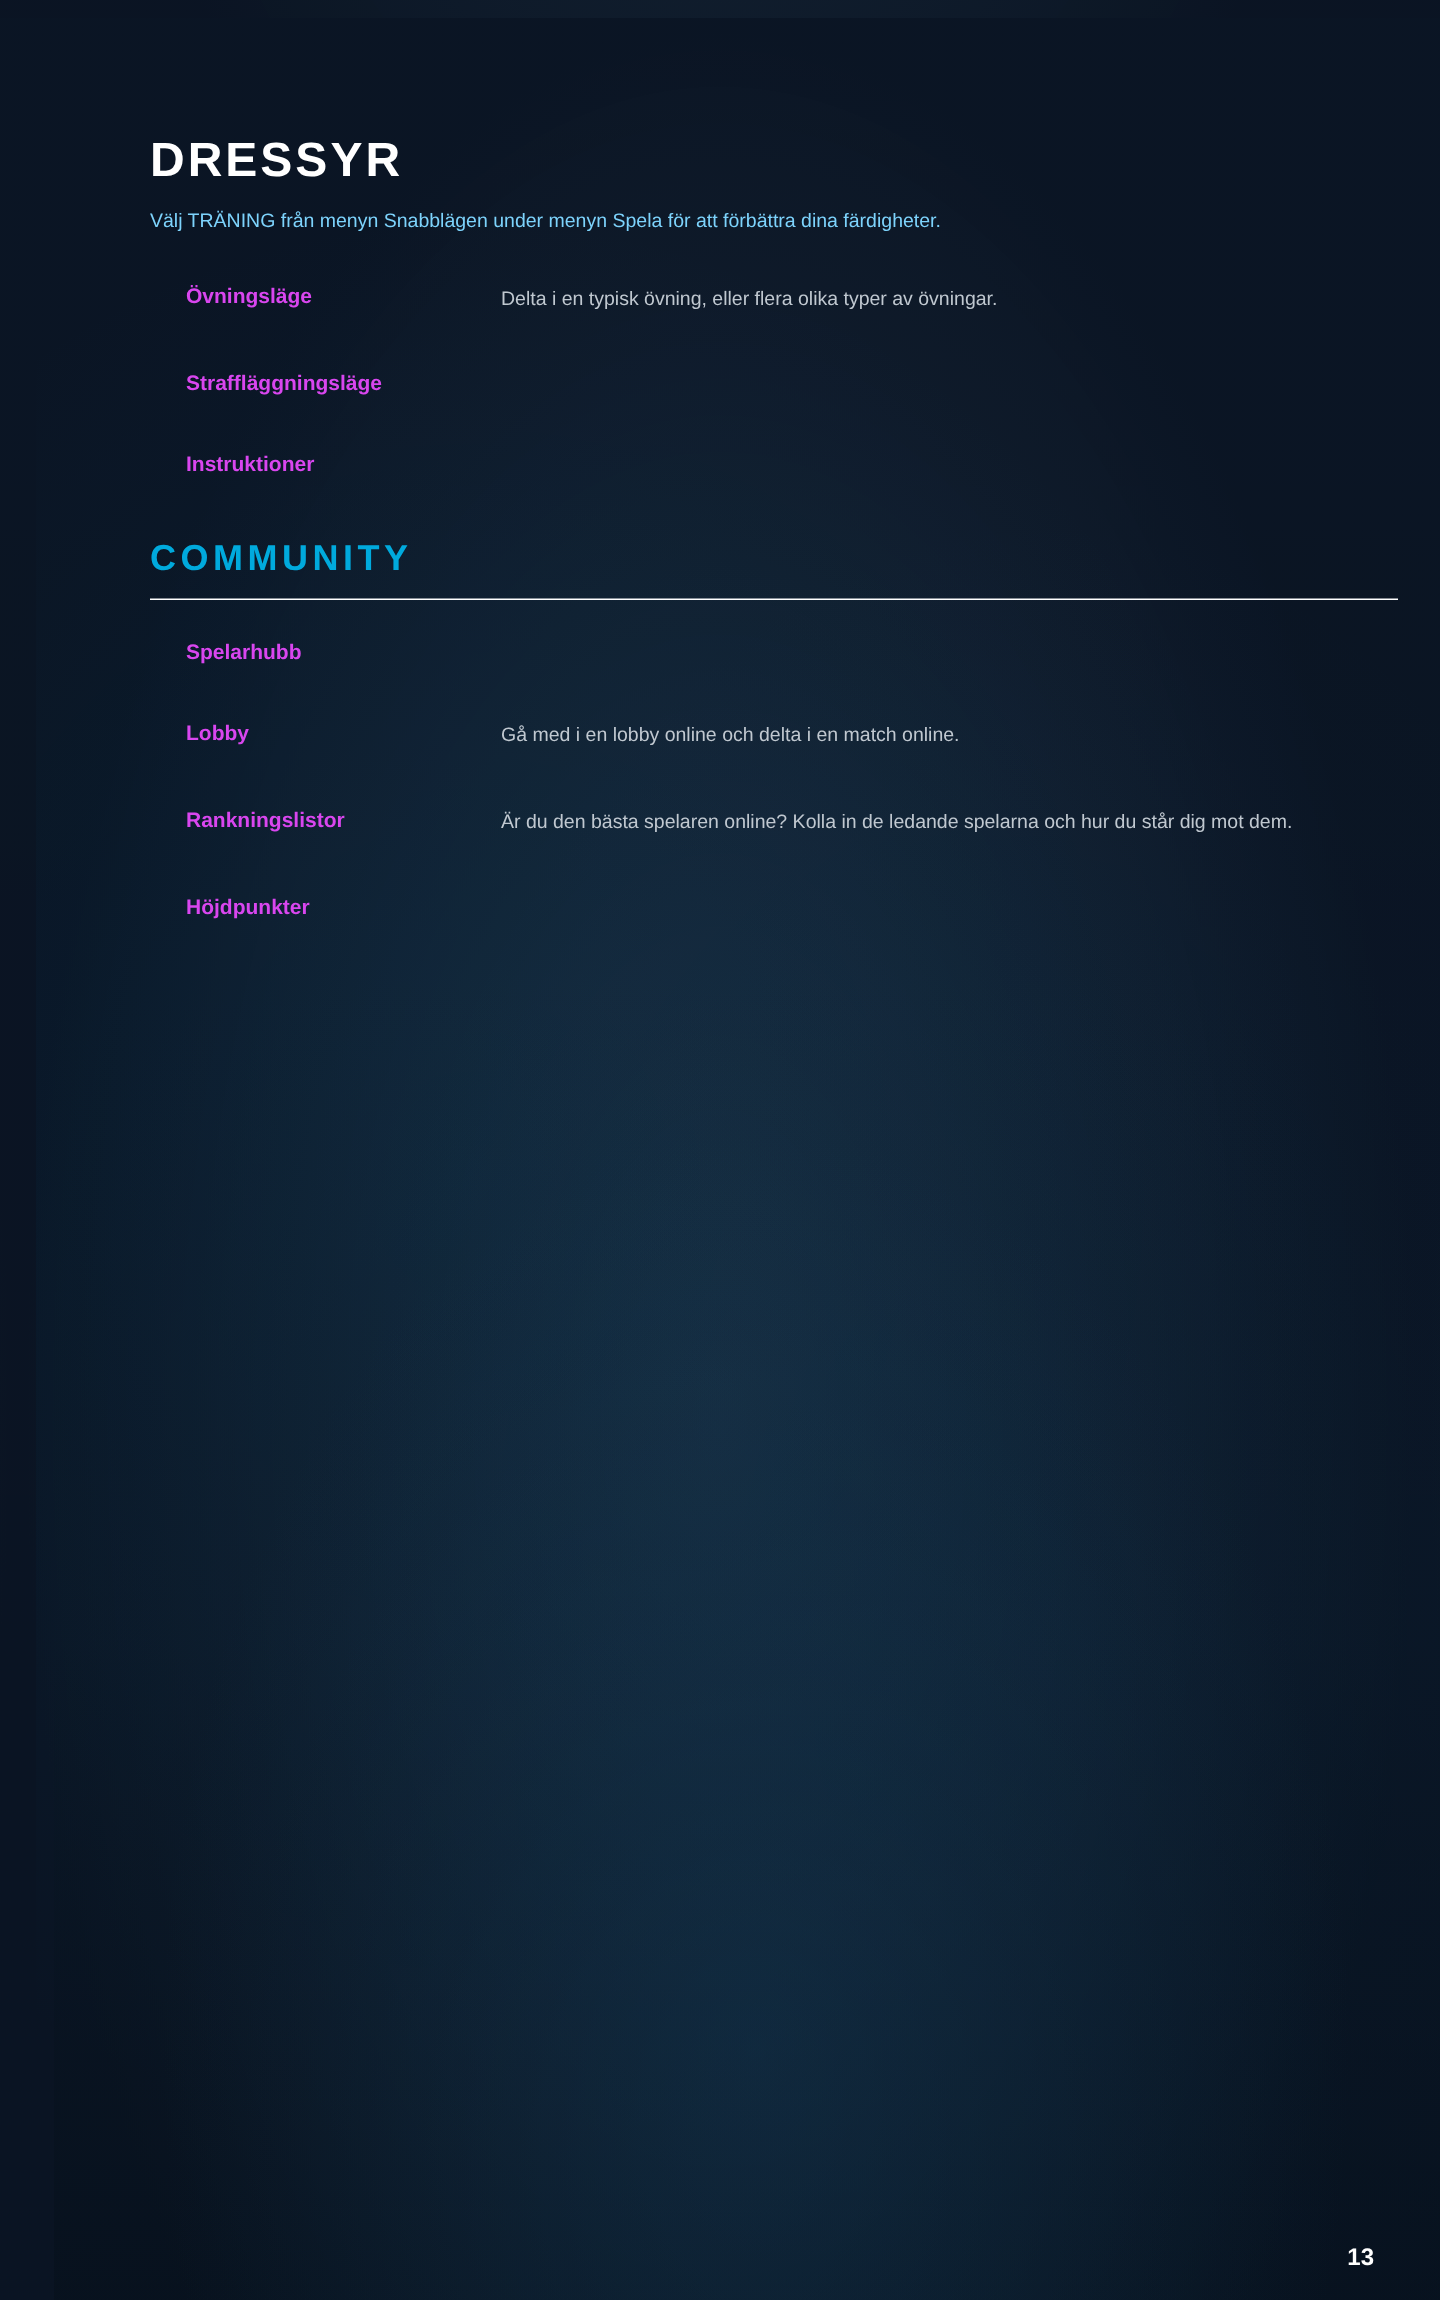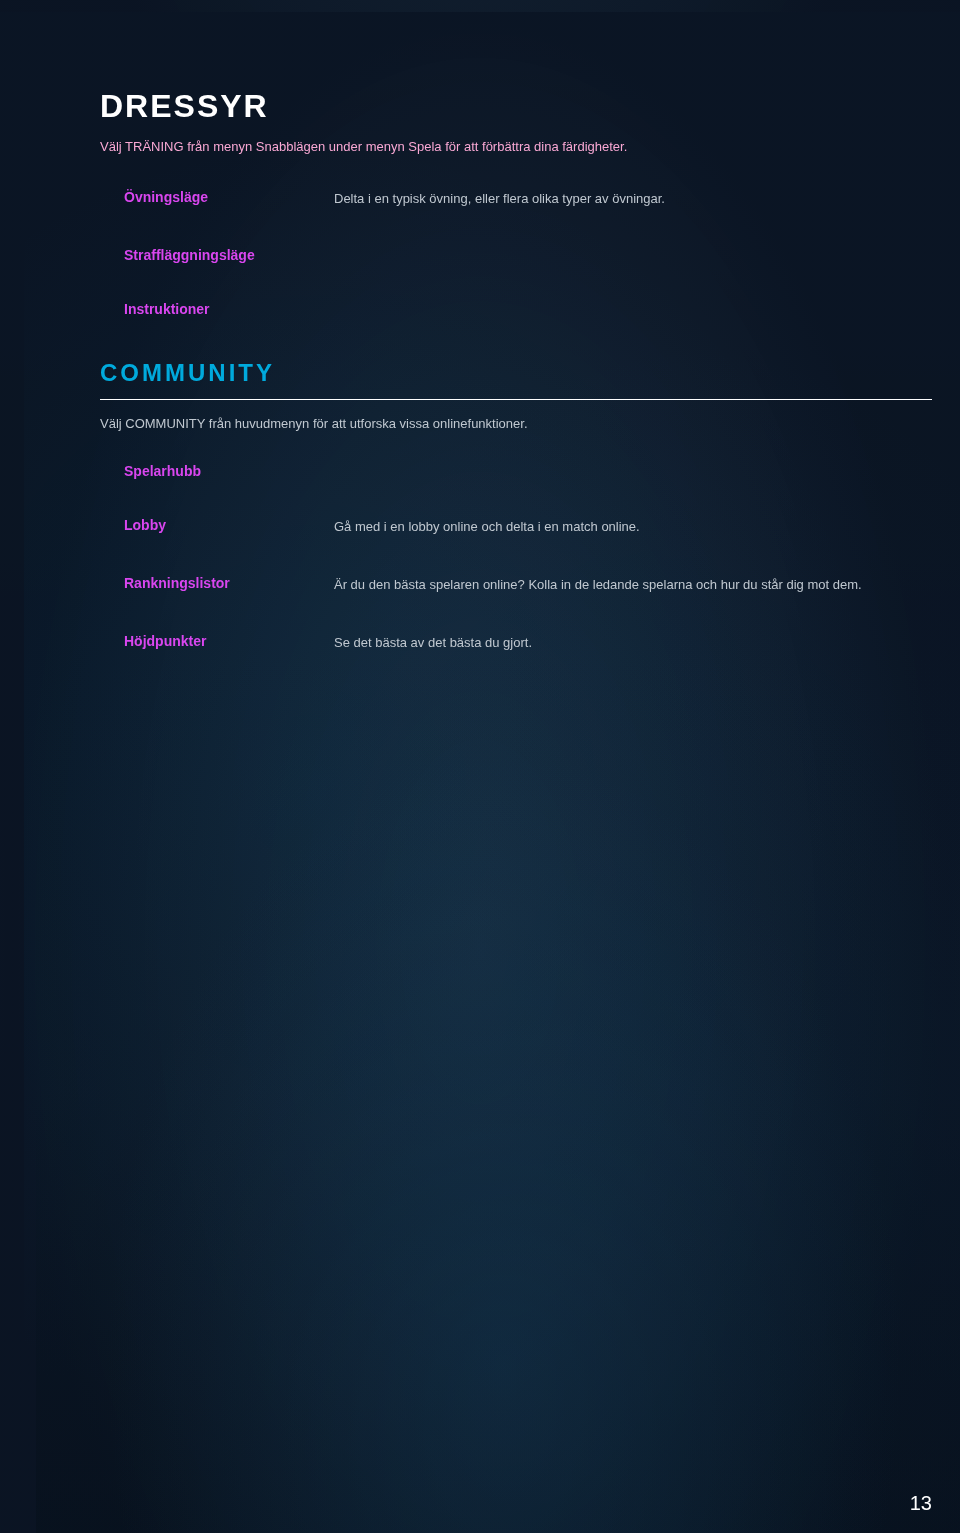--- a/index.html
+++ b/index.html
@@ -44,21 +44,21 @@
       font-size: 32px;
       font-weight: 900;
       letter-spacing: 2px;
       color: #ffffff;
       text-transform: uppercase;
       margin-bottom: 6px;
     }
 
     .section-subtitle {
       font-size: 13px;
-      color: #f9a8d4;
+      color: #7dd3fc;
       margin-bottom: 20px;
       line-height: 1.5;
     }
 
     
     .term-list {
       margin-bottom: 30px;
     }
 
     .term-row {
@@ -106,23 +106,23 @@
       font-size: 13px;
       color: #c0c8d0;
       margin-bottom: 18px;
       line-height: 1.5;
     }
 
     
     .page-number {
       position: absolute;
       bottom: 30px;
-      right: 40px;
-      font-size: 20px;
-      font-weight: 400;
+      right: 56px;
+      font-size: 16px;
+      font-weight: 700;
       color: #ffffff;
       z-index: 1;
     }
 
     
     .bg-overlay {
       position: absolute;
       bottom: 0;
       left: 0;
       right: 0;
@@ -159,41 +159,39 @@
       <div class="term-row">
         <span class="term-label">Instruktioner</span>
       </div>
 
     </div>
   </div>
 
   <div class="community-section">
     <h2 class="community-title">COMMUNITY</h2>
     <div class="community-divider"></div>
-    <p class="community-subtitle">Välj COMMUNITY från huvudmenyn för att utforska vissa onlinefunktioner.</p>
 
     <div class="term-list">
 
       <div class="term-row">
         <span class="term-label">Spelarhubb</span>
       </div>
 
       <div class="term-row">
         <span class="term-label">Lobby</span>
         <span class="term-desc">Gå med i en lobby online och delta i en match online.</span>
       </div>
 
       <div class="term-row">
         <span class="term-label">Rankningslistor</span>
         <span class="term-desc">Är du den bästa spelaren online? Kolla in de ledande spelarna och hur du står dig mot dem.</span>
       </div>
 
       <div class="term-row">
         <span class="term-label">Höjdpunkter</span>
-        <span class="term-desc">Se det bästa av det bästa du gjort.</span>
       </div>
 
     </div>
   </div>
 
 </div>
 
 <div class="page-number">13</div>
 
 </body></html>

